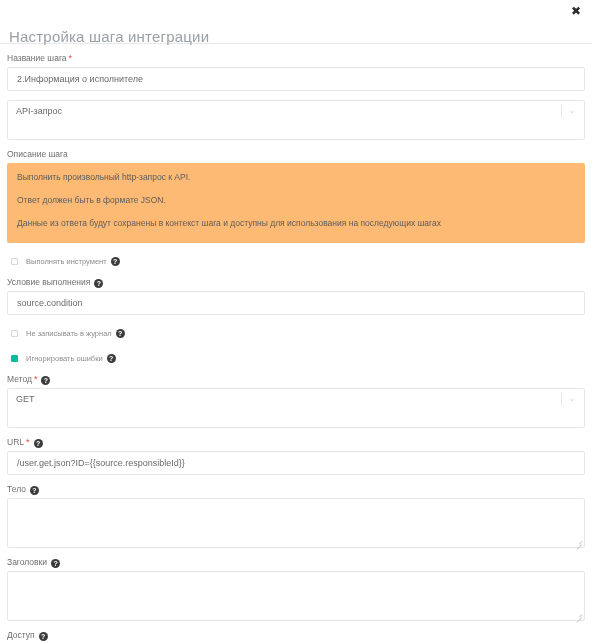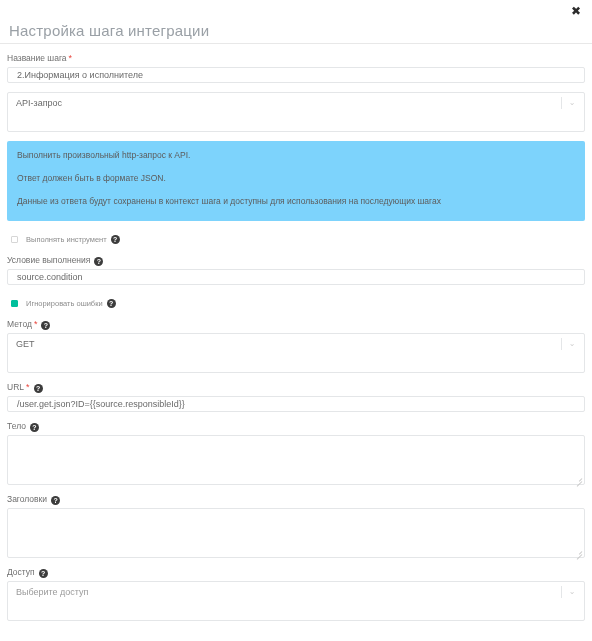--- a/index.html
+++ b/index.html
@@ -27,21 +27,21 @@
   
   .modal-header {
     position: relative;
     height: 44px;
     border-bottom: 1px solid #e8e8e8;
     box-sizing: border-box;
   }
   .modal-title {
     position: absolute;
     left: 9px;
-    top: 22px;
+    top: 28px;
     font-size: 15px;
     font-weight: 400;
     color: #9aa0a6;
     letter-spacing: 0.2px;
     white-space: nowrap;
   }
   .close-btn {
     position: absolute;
     right: 9px;
     top: 4px;
@@ -92,21 +92,21 @@
     font-weight: bold;
     vertical-align: -1px;
     margin-left: 4px;
     cursor: pointer;
     user-select: none;
   }
 
   .text-input {
     display: block;
     width: 100%;
-    height: 16px;
+    height: 24px;
     box-sizing: border-box;
     border: 1px solid #e4e6e8;
     border-radius: 2px;
     background: #fff;
     padding: 0 9px;
     font-size: 9px;
     color: #6a6a6a;
     font-family: inherit;
     outline: none;
   }
@@ -151,21 +151,21 @@
     width: 12px;
     line-height: 22px;
     text-align: center;
     font-size: 8px;
     color: #cfcfcf;
     user-select: none;
   }
 
   
   .desc-panel {
-    background: #7dd3fc;
+    background: #fdba74;
     border-radius: 2px;
     padding: 8px 10px 10px 10px;
     box-sizing: border-box;
     min-height: 78px;
   }
   .desc-line {
     font-size: 8.5px;
     color: #5c5c5c;
     line-height: 12px;
     margin: 0 0 11px 0;
@@ -261,40 +261,46 @@
     <div class="field">
       <div class="select-wrap">
         <div class="select-box"></div>
         <div class="select-value">API-запрос</div>
         <div class="select-sep"></div>
         <div class="select-chevron">⌄</div>
       </div>
     </div>
 
     <div class="field">
+      <span class="field-label">Описание шага</span>
       <div class="desc-panel">
         <p class="desc-line">Выполнить произвольный http-запрос к API.</p>
         <p class="desc-line">Ответ должен быть в формате JSON.</p>
         <p class="desc-line">Данные из ответа будут сохранены в контекст шага и доступны для использования на последующих шагах</p>
       </div>
     </div>
 
     <div class="check-row">
       <span class="cbox"></span>
       <span class="check-label">Выполнять инструмент</span>
       <span class="help-icon">?</span>
     </div>
 
     <div class="field">
       <span class="field-label">
         <span>Условие выполнения</span><span class="help-icon">?</span>
       </span>
       <input class="text-input" type="text" value="source.condition" style="">
     </div>
 
+    <div class="check-row">
+      <span class="cbox"></span>
+      <span class="check-label">Не записывать в журнал</span>
+      <span class="help-icon">?</span>
+    </div>
 
     <div class="check-row">
       <span class="cbox checked"></span>
       <span class="check-label">Игнорировать ошибки</span>
       <span class="help-icon">?</span>
     </div>
 
     <div class="field">
       <span class="field-label">
         <span>Метод</span><span class="req-star">*</span><span class="help-icon">?</span>

